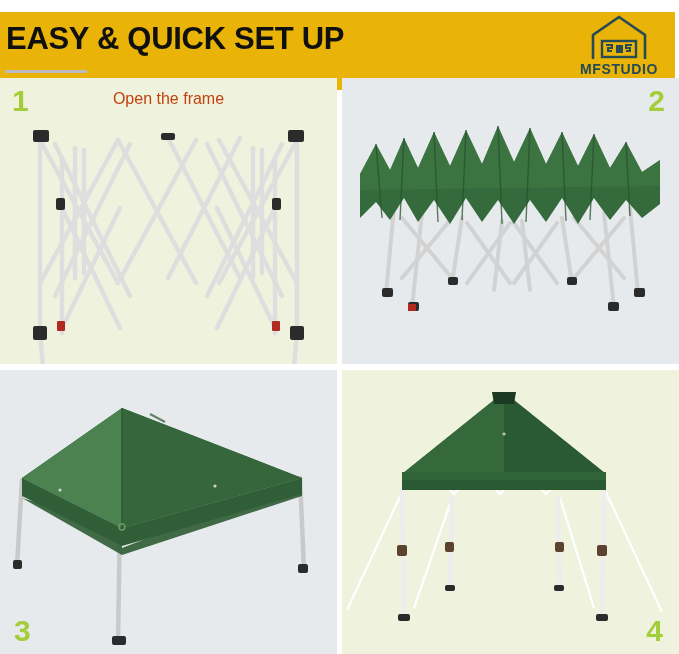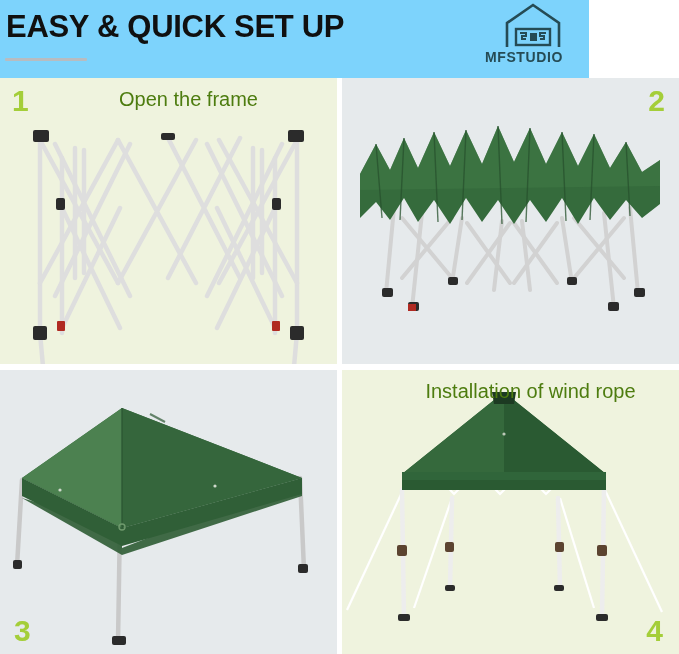--- a/index.html
+++ b/index.html
@@ -6,36 +6,37 @@
   body{
     width:679px;height:654px;
     background:#ffffff;
     font-family:"Liberation Sans", sans-serif;
     overflow:hidden;
     position:relative;
   }
 
   
   .header{
-    position:absolute;left:0;top:0;width:589px;height:78px;
-    background:#7dd3fc;
+    position:absolute;left:0;top:12px;width:675px;height:78px;
+    background:#eab308;
   }
   .main-title{
     position:absolute;left:6px;top:6px;
     font-size:31px;font-weight:bold;letter-spacing:-0.3px;
     color:#101010;line-height:42px;white-space:nowrap;
   }
   .title-rule{
     position:absolute;left:5px;top:58px;width:82px;height:3px;
     background:#b8bcc0;border-radius:1px;
   }
 
   
   .brand{
     position:absolute;right:8px;top:3px;width:96px;height:62px;
+    text-align:center;
   }
   .brand svg{display:block;margin:0 auto;}
   .brand-name{
     font-size:14px;font-weight:bold;letter-spacing:0.6px;
     color:#254b55;margin-top:1px;line-height:14px;
   }
 
   
   .grid{
     position:absolute;left:0;top:78px;width:679px;height:576px;
@@ -43,21 +44,21 @@
   .panel{
     position:absolute;width:337px;height:286px;overflow:hidden;
   }
   .p1{left:0;top:0;background:#eff3de;}
   .p2{left:342px;top:0;background:#e6eaec;}
   .p3{left:0;top:292px;background:#e6eaec;}
   .p4{left:342px;top:292px;background:#eff3de;}
 
   .panel-title{
     position:absolute;top:10px;width:100%;text-align:center;
-    font-size:20px;color:#4d7c0f;line-height:22px;margin-left:20px;
+    font-size:16px;color:#c2410c;line-height:22px;
   }
   .step-num{
     position:absolute;
     font-size:30px;font-weight:bold;color:#a4ce39;line-height:30px;
   }
   .num-tl{left:12px;top:8px;}
   .num-tr{right:14px;top:8px;}
   .num-bl{left:14px;bottom:10px;}
   .num-br{right:16px;bottom:10px;}
 
@@ -246,16 +247,15 @@
       <path d="M60 104 L162 22 L264 104 Z" fill="#2f6137"></path>
       <path d="M60 104 L162 22 L162 104 Z" fill="#35693c"></path>
       <path d="M162 22 L264 104 L162 104 Z" fill="#2a5a32"></path>
       <path d="M150 22 L174 22 L172 34 L152 34 Z" fill="#1c3a22"></path>
 
       <rect x="60" y="102" width="204" height="18" fill="#2a5a32"></rect>
       <path d="M60 102 L264 102 L264 110 L60 110 Z" fill="#30653a"></path>
       <circle cx="162" cy="64" r="1.6" fill="#bcc9b8"></circle>
     </svg>
     <div class="step-num num-br">4</div>
-    <div class="panel-title">Installation of wind rope</div>
   </div>
 
 </div>
 
 </body></html>

